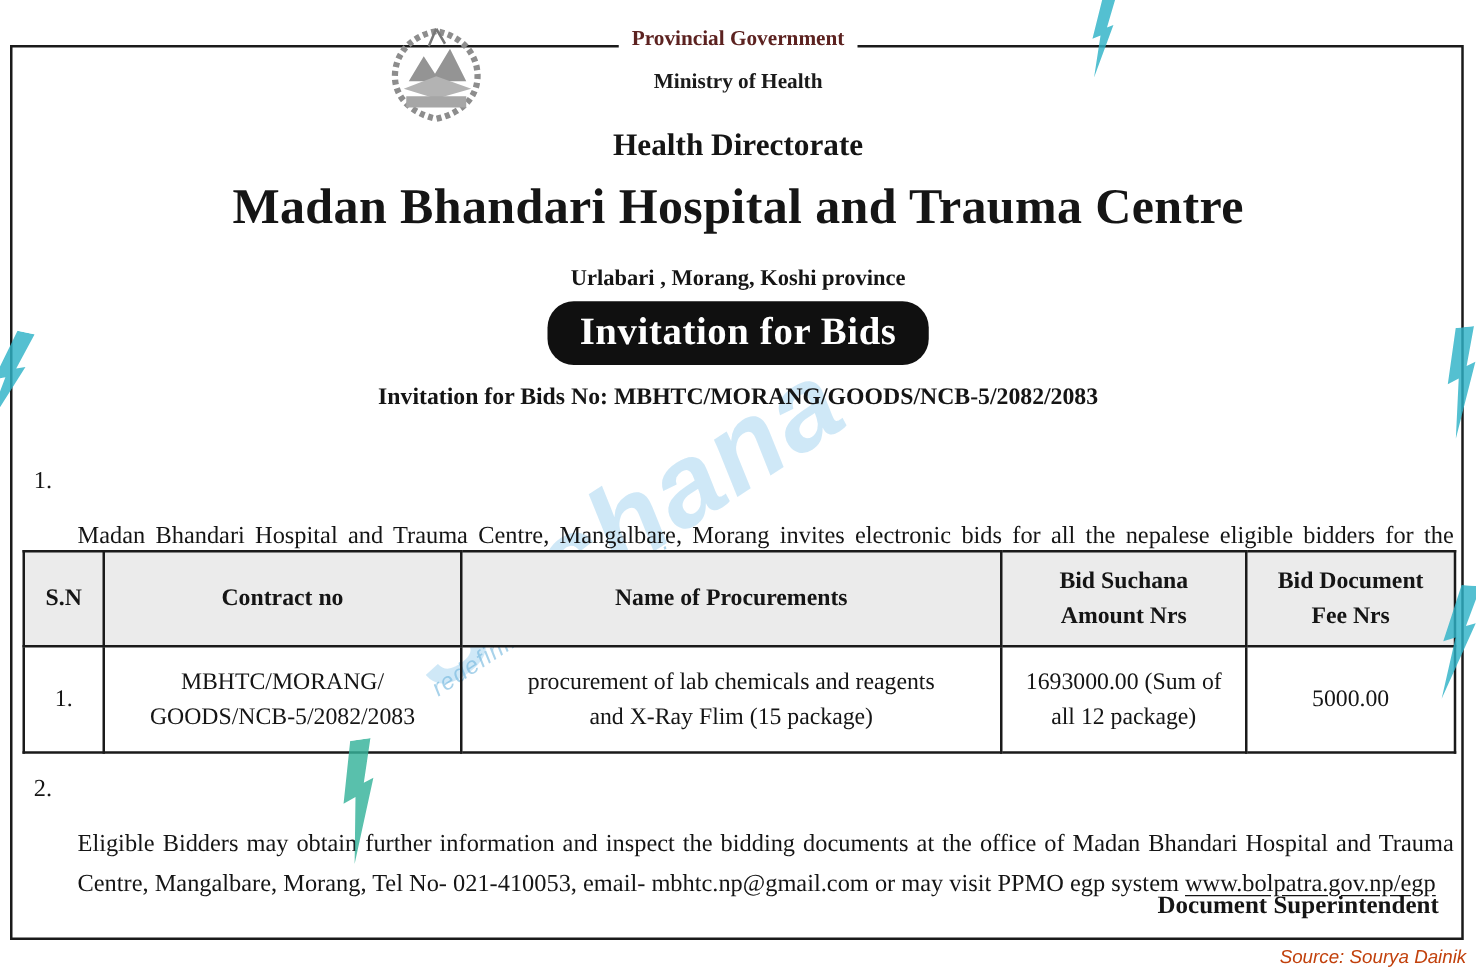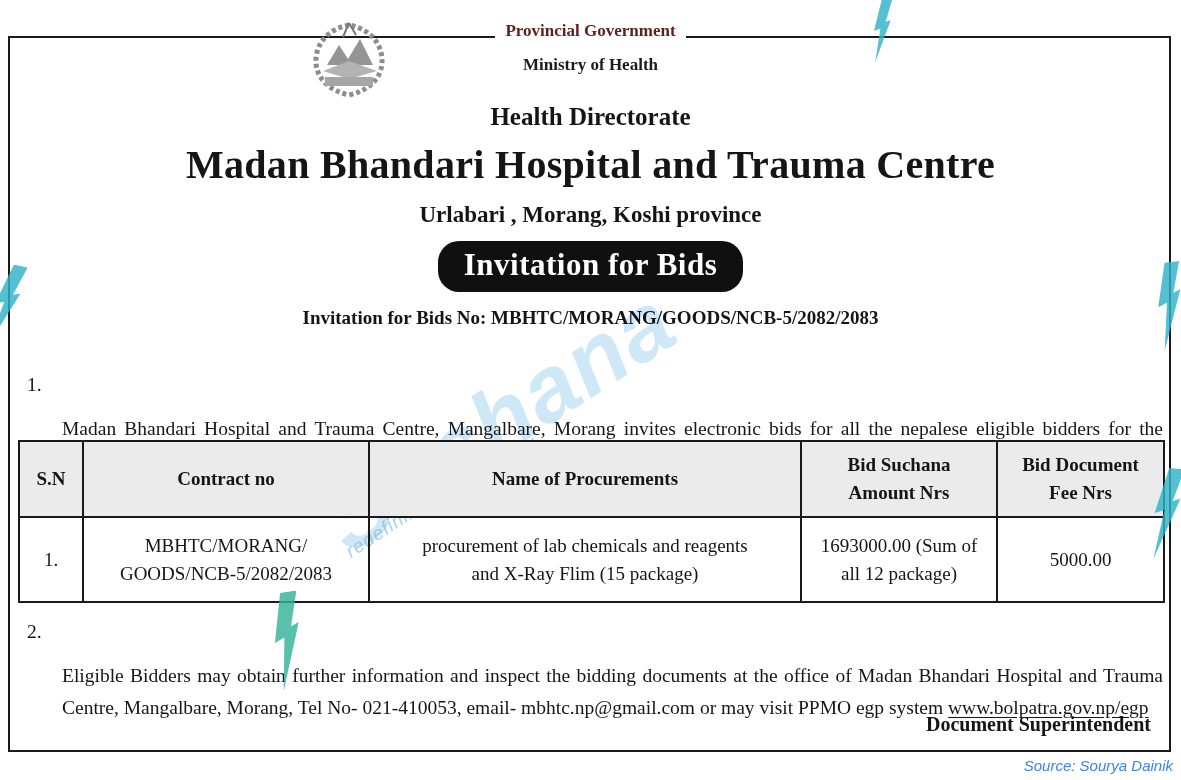--- a/index.html
+++ b/index.html
@@ -27,21 +27,21 @@
     position:absolute; left:8px; top:36px; width:1163px; height:716px;
     border:2px solid #1a1a1a; z-index:2; background:transparent;
   }
   
   .abs { position:absolute; left:0; width:100%; text-align:center; z-index:3; }
   .govt     { top:21px;  font-size:17px; font-weight:bold; color:var(--govt-text,#5c2220); }
   .govt span{ background:#fff; display:inline-block; padding:0 10px; }
   .ministry { top:55px;  font-size:17px; font-weight:bold; color:#1b1b1b; }
   .directorate { top:103px; font-size:25px; font-weight:bold; }
   .hospital { top:141px; font-size:40px; font-weight:bold; letter-spacing:.3px; }
-  .address  { top:202px; font-size:23px; font-weight:bold; }
+  .address  { top:212px; font-size:18px; font-weight:bold; }
   .banner-row { top:241px; }
   .banner {
     display:inline-block; background:var(--banner-bg,#101010); color:var(--banner-text,#fff);
     font-size:31px; font-weight:bold; padding:6px 26px 9px; letter-spacing:.5px;border-radius:21px;
   }
   .bidno { top:307px; font-size:19px; font-weight:bold; }
   .pub   { top:340px; font-size:19px; font-weight:bold; }
   
   .para { position:absolute; left:25px; width:1138px; text-align:justify; z-index:3; font-size:19.5px; }
   .para1 { top:371px; line-height:28px; }
@@ -57,21 +57,21 @@
   .bids-table th, .bids-table td {
     border:2px solid #1a1a1a; text-align:center; vertical-align:middle;
     white-space:pre-line; line-height:1.45; padding:4px 6px;
   }
   .bids-table th { background:var(--table-header-bg,#ebebeb); font-size:19px; font-weight:bold; height:76px; }
   .bids-table td { font-size:19px; height:85px; }
   
   .signature { position:absolute; right:30px; top:713px; font-size:20px; font-weight:bold; z-index:3; }
   .source {
     position:absolute; right:8px; top:757px; z-index:3;
-    font-family:"Liberation Sans", sans-serif; font-style:italic; font-size:15px; color:#3b82f6;
+    font-family:"Liberation Sans", sans-serif; font-style:italic; font-size:15px; color:#c2410c;
   }
   
   .emblem { position:absolute; left:303px; top:19px; width:92px; height:80px; z-index:4; }
 </style>
 </head>
 <body>
 
 <div class="page">
 
   <div class="wm-brand">Suchana</div>

